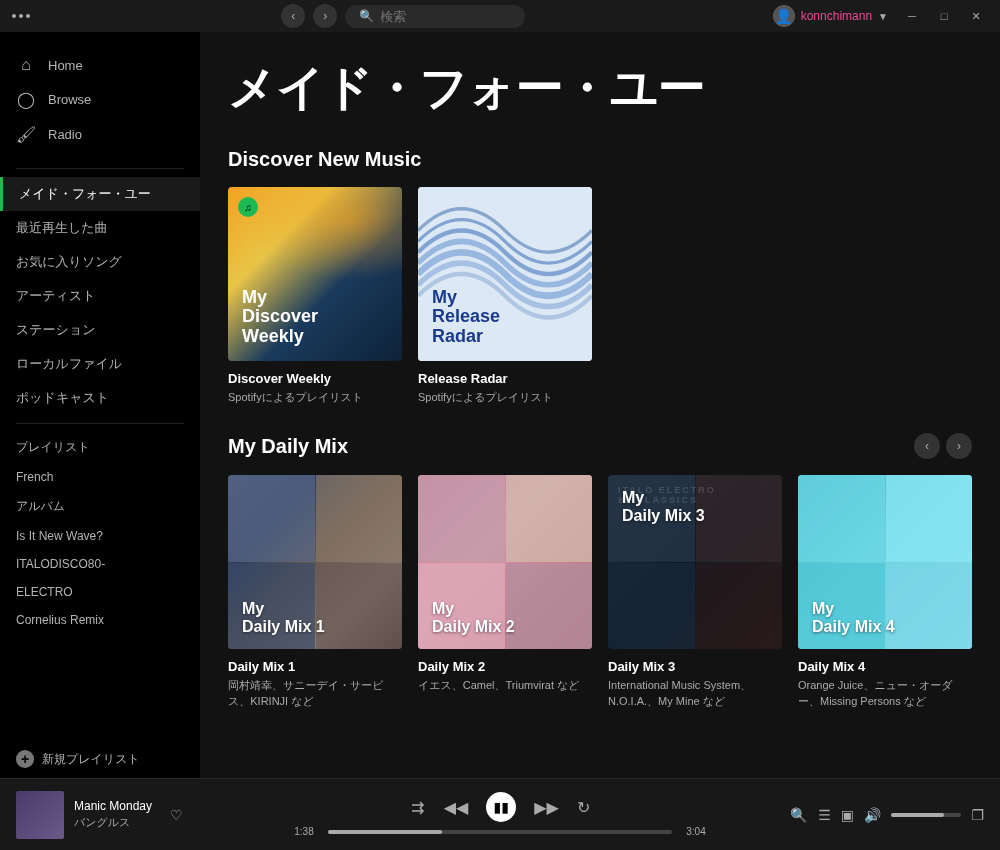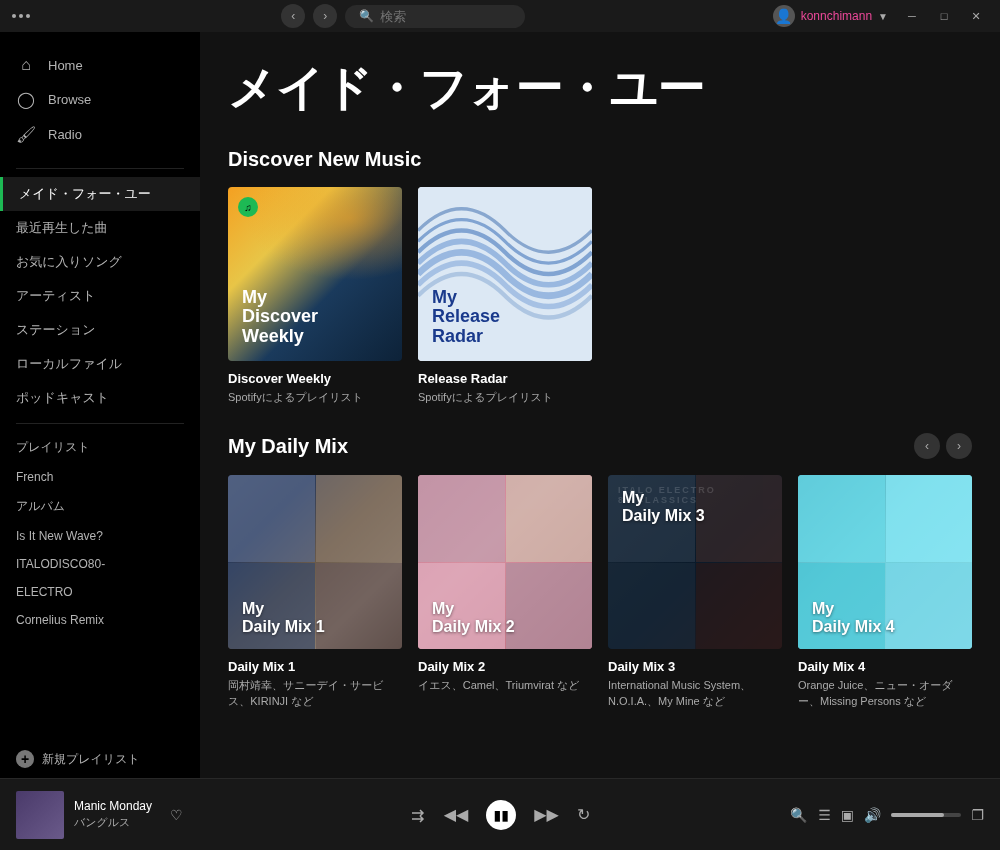--- a/index.html
+++ b/index.html
@@ -845,20 +845,27 @@
       <div class="ctrl-btn" title="shuffle">
         <svg width="16" height="16" viewBox="0 0 16 16" fill="#aaa">
             <path d="M10 3l3 3-3 3M2 6h11M10 9l3 3-3 3M2 12h11" stroke="#aaa" stroke-width="1.5" fill="none"></path>
           </svg>
       </div>
       <div class="ctrl-btn">◀◀</div>
       <div class="play-btn">▮▮</div>
       <div class="ctrl-btn">▶▶</div>
       <div class="ctrl-btn">↻</div>
     </div>
+    <div class="progress-row">
+      <span class="time-label">1:38</span>
+      <div class="progress-bar-container">
+        <div class="progress-bar-fill"></div>
+      </div>
+      <span class="time-label">3:04</span>
+    </div>
   </div>
   <div class="player-right">
     <span class="right-ctrl">🔍</span>
     <span class="right-ctrl">☰</span>
     <span class="right-ctrl">▣</span>
     <span class="right-ctrl">🔊</span>
     <div class="volume-bar">
       <div class="volume-fill"></div>
     </div>
     <span class="right-ctrl">❐</span>

